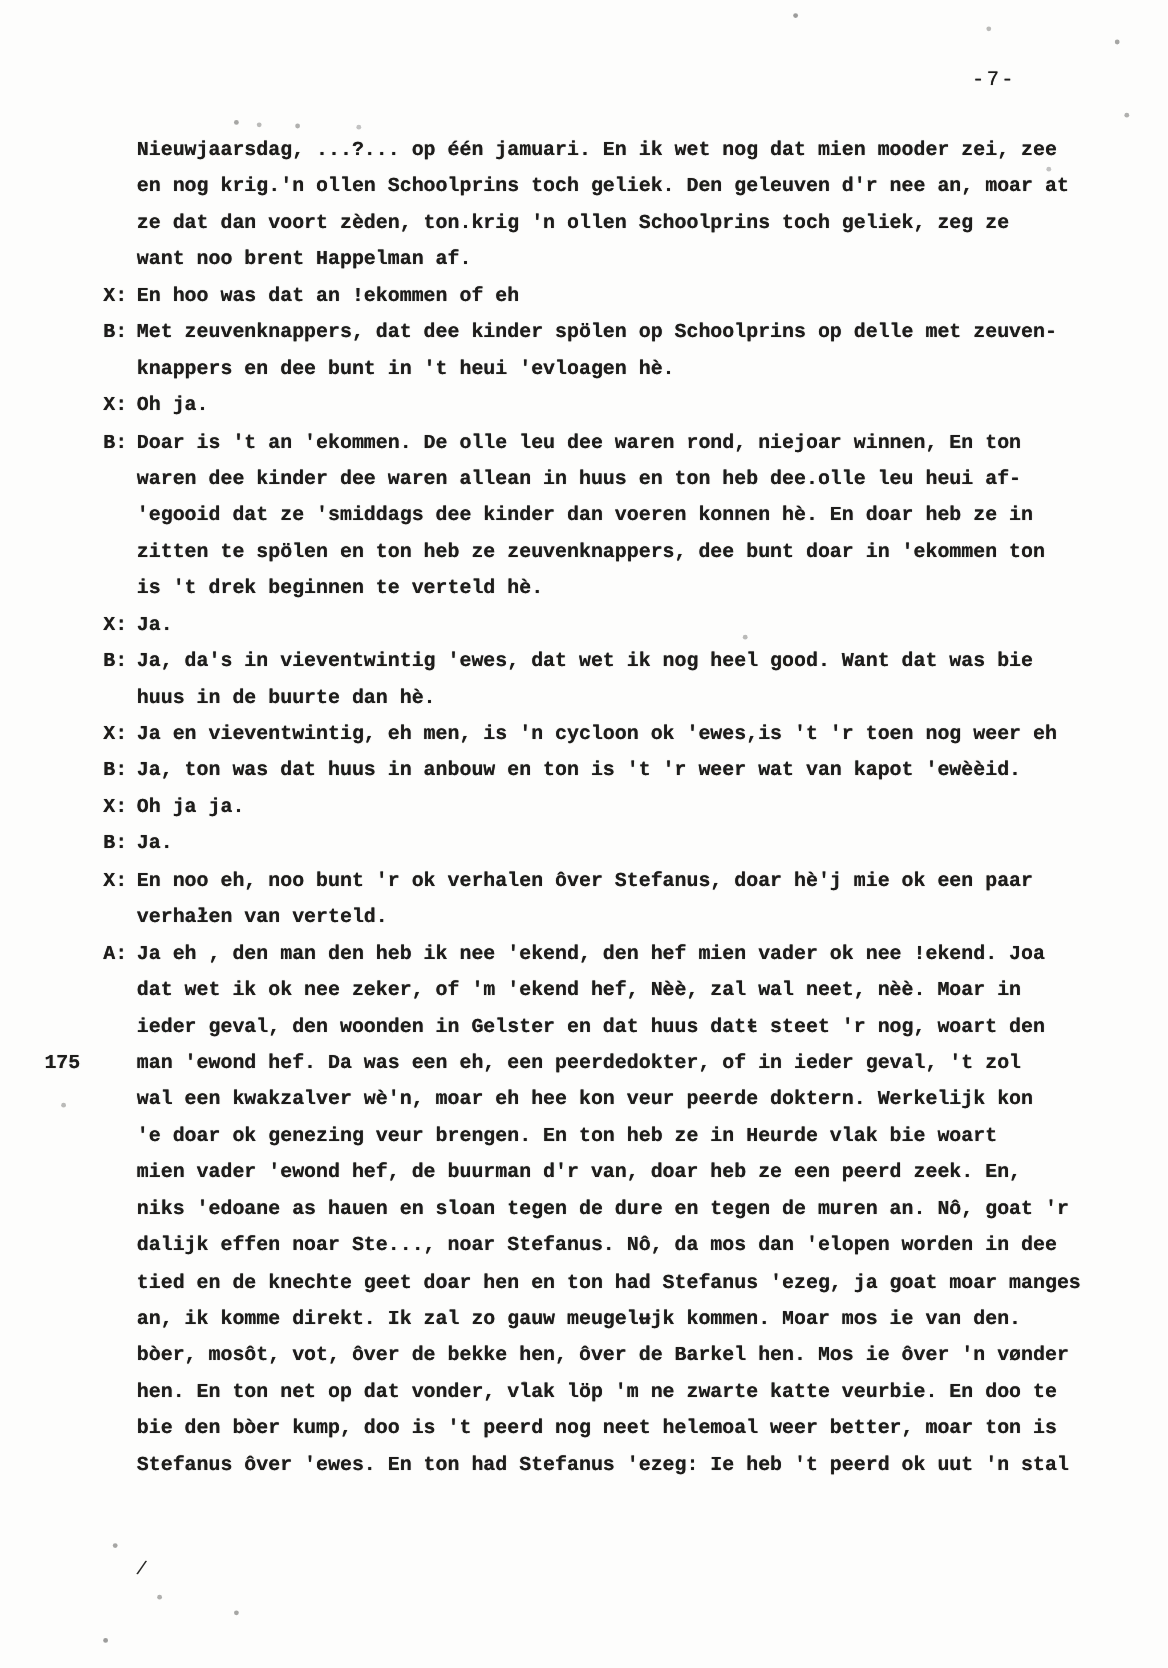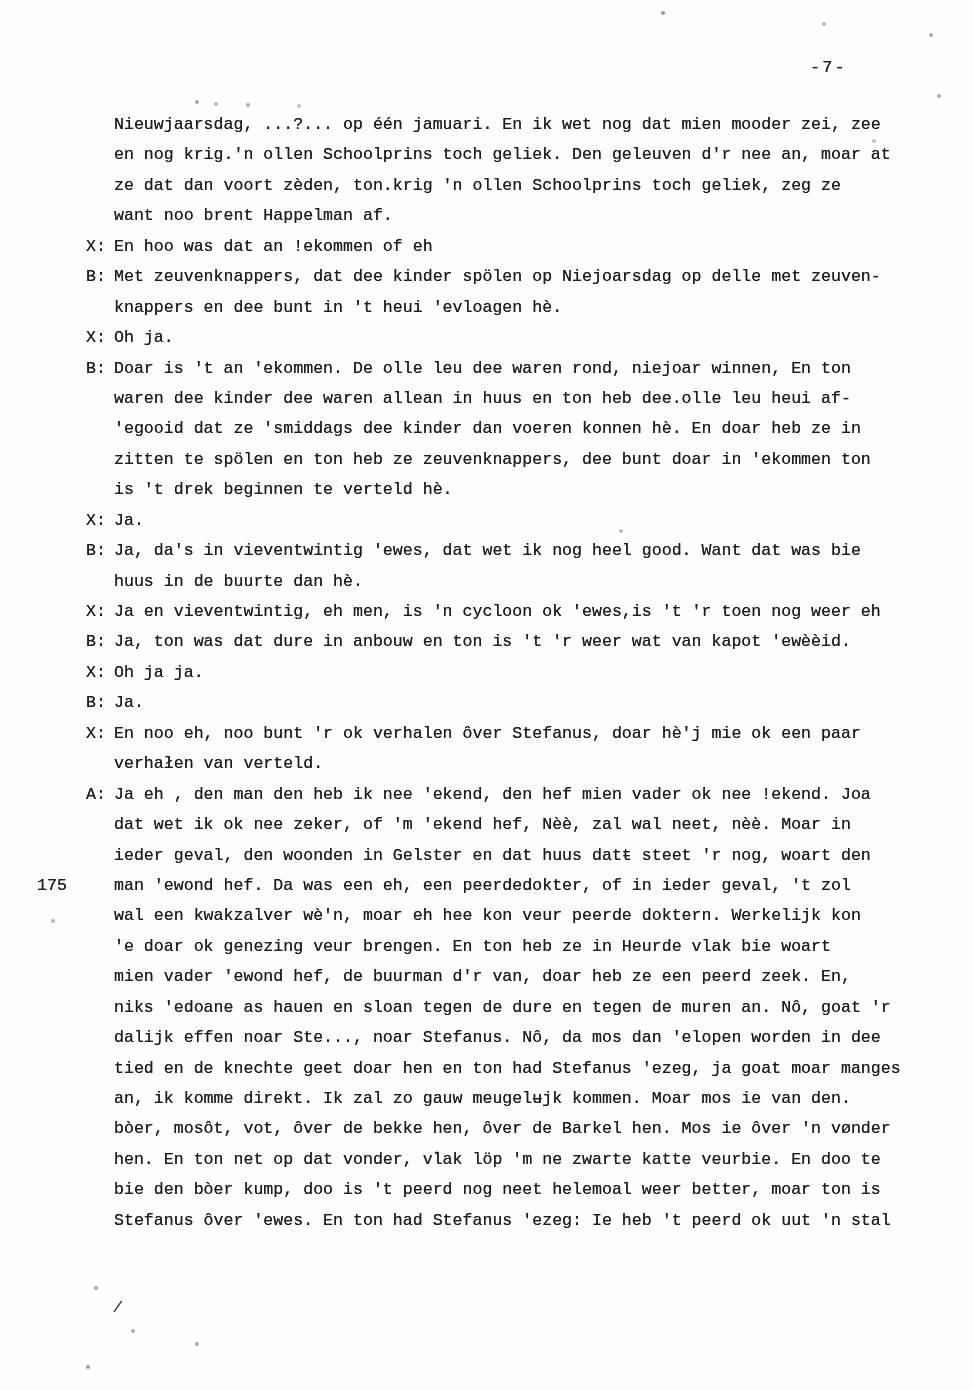--- a/index.html
+++ b/index.html
@@ -30,20 +30,21 @@
     top: 113px;
   }
   .line {
     display: flex;
     align-items: flex-start;
     height: 30.45px;
     font-size: 16.6px;
     line-height: 23px;
     white-space: pre;
     text-shadow: 0 0 0.6px rgba(25,25,25,0.85);
+    font-weight: bold;
   }
   .margin-num {
     flex: none;
     width: 49px;
   }
   .speaker {
     flex: none;
     width: 28px;
   }
   .line-text {
@@ -112,21 +113,21 @@
     <span class="line-text">want noo brent Happelman af.</span>
   </div>
       <div class="line">
     <span class="margin-num"></span>
     <span class="speaker">X:</span>
     <span class="line-text">En hoo was dat an !ekommen of eh</span>
   </div>
       <div class="line">
     <span class="margin-num"></span>
     <span class="speaker">B:</span>
-    <span class="line-text">Met zeuvenknappers, dat dee kinder spölen op Niejoarsdag op delle met zeuven-</span>
+    <span class="line-text">Met zeuvenknappers, dat dee kinder spölen op Schoolprins op delle met zeuven-</span>
   </div>
       <div class="line">
     <span class="margin-num"></span>
     <span class="speaker"></span>
     <span class="line-text">knappers en dee bunt in 't heui 'evloagen hè.</span>
   </div>
       <div class="line">
     <span class="margin-num"></span>
     <span class="speaker">X:</span>
     <span class="line-text">Oh ja.</span>
@@ -172,21 +173,21 @@
     <span class="line-text">huus in de buurte dan hè.</span>
   </div>
       <div class="line">
     <span class="margin-num"></span>
     <span class="speaker">X:</span>
     <span class="line-text">Ja en vieventwintig, eh men, is 'n cycloon ok 'ewes,is 't 'r toen nog weer eh</span>
   </div>
       <div class="line">
     <span class="margin-num"></span>
     <span class="speaker">B:</span>
-    <span class="line-text">Ja, ton was dat dure in anbouw en ton is 't 'r weer wat van kapot 'ewèèid.</span>
+    <span class="line-text">Ja, ton was dat huus in anbouw en ton is 't 'r weer wat van kapot 'ewèèid.</span>
   </div>
       <div class="line">
     <span class="margin-num"></span>
     <span class="speaker">X:</span>
     <span class="line-text">Oh ja ja.</span>
   </div>
       <div class="line">
     <span class="margin-num"></span>
     <span class="speaker">B:</span>
     <span class="line-text">Ja.</span>

